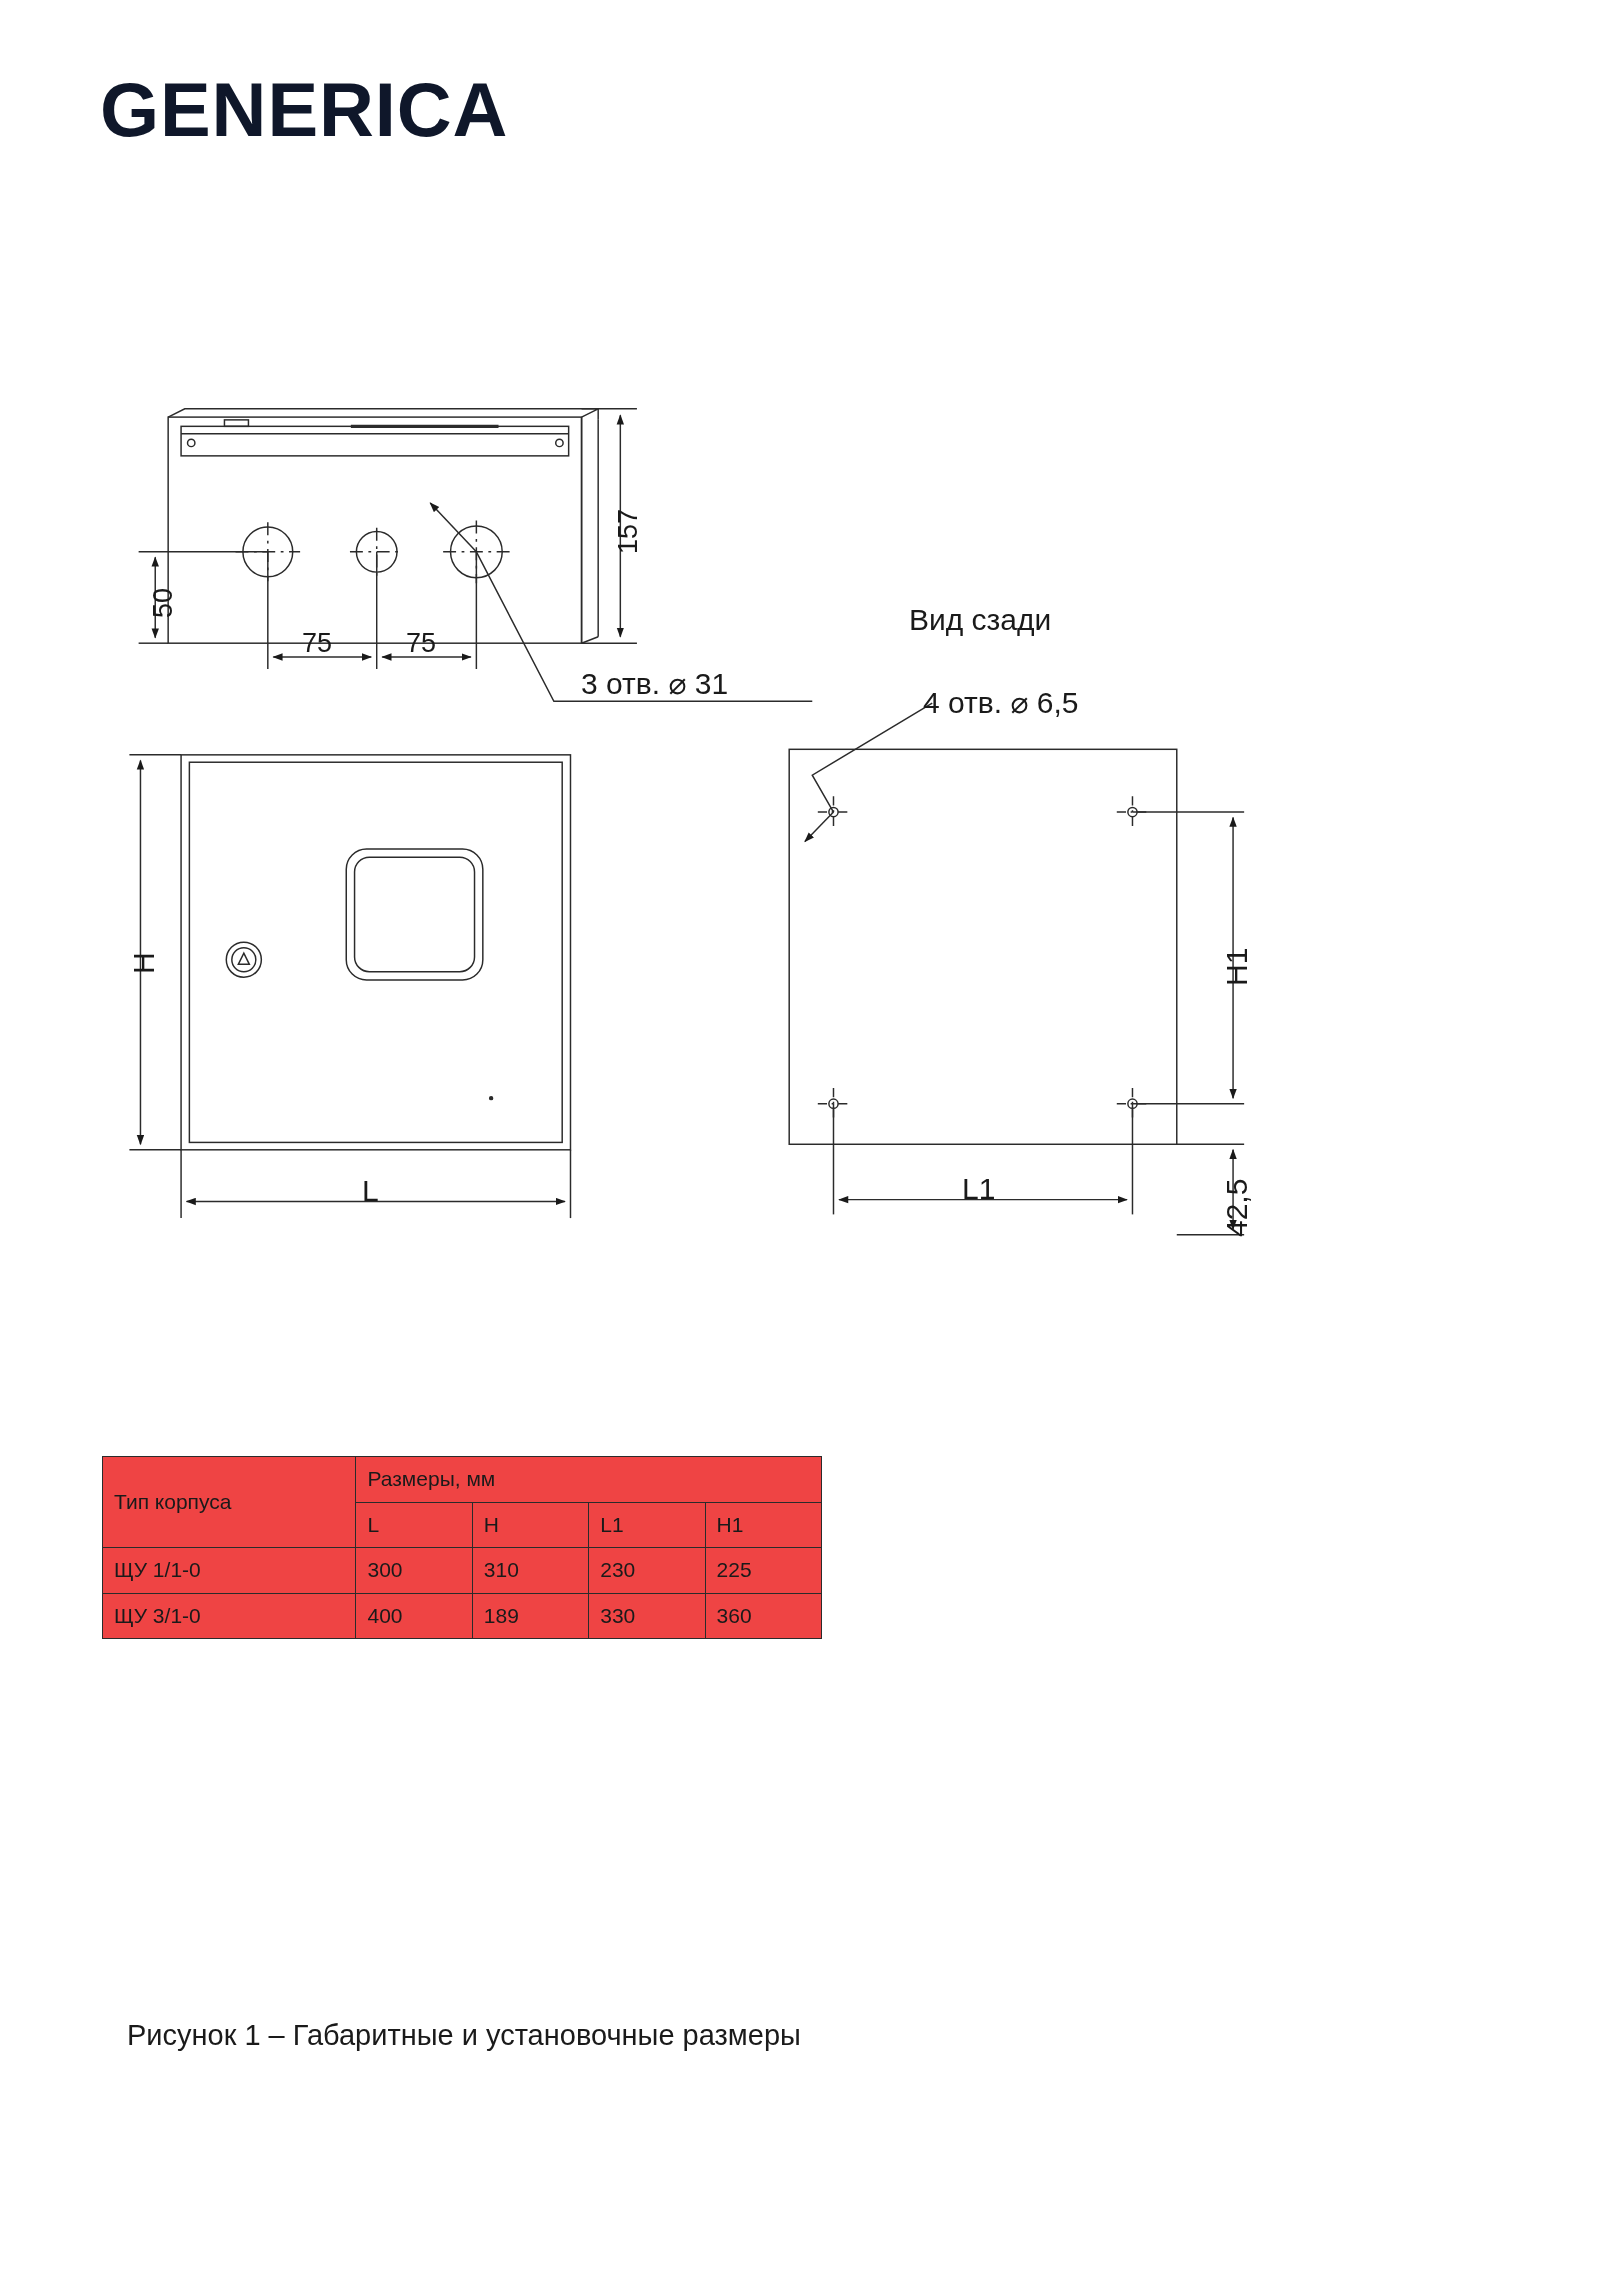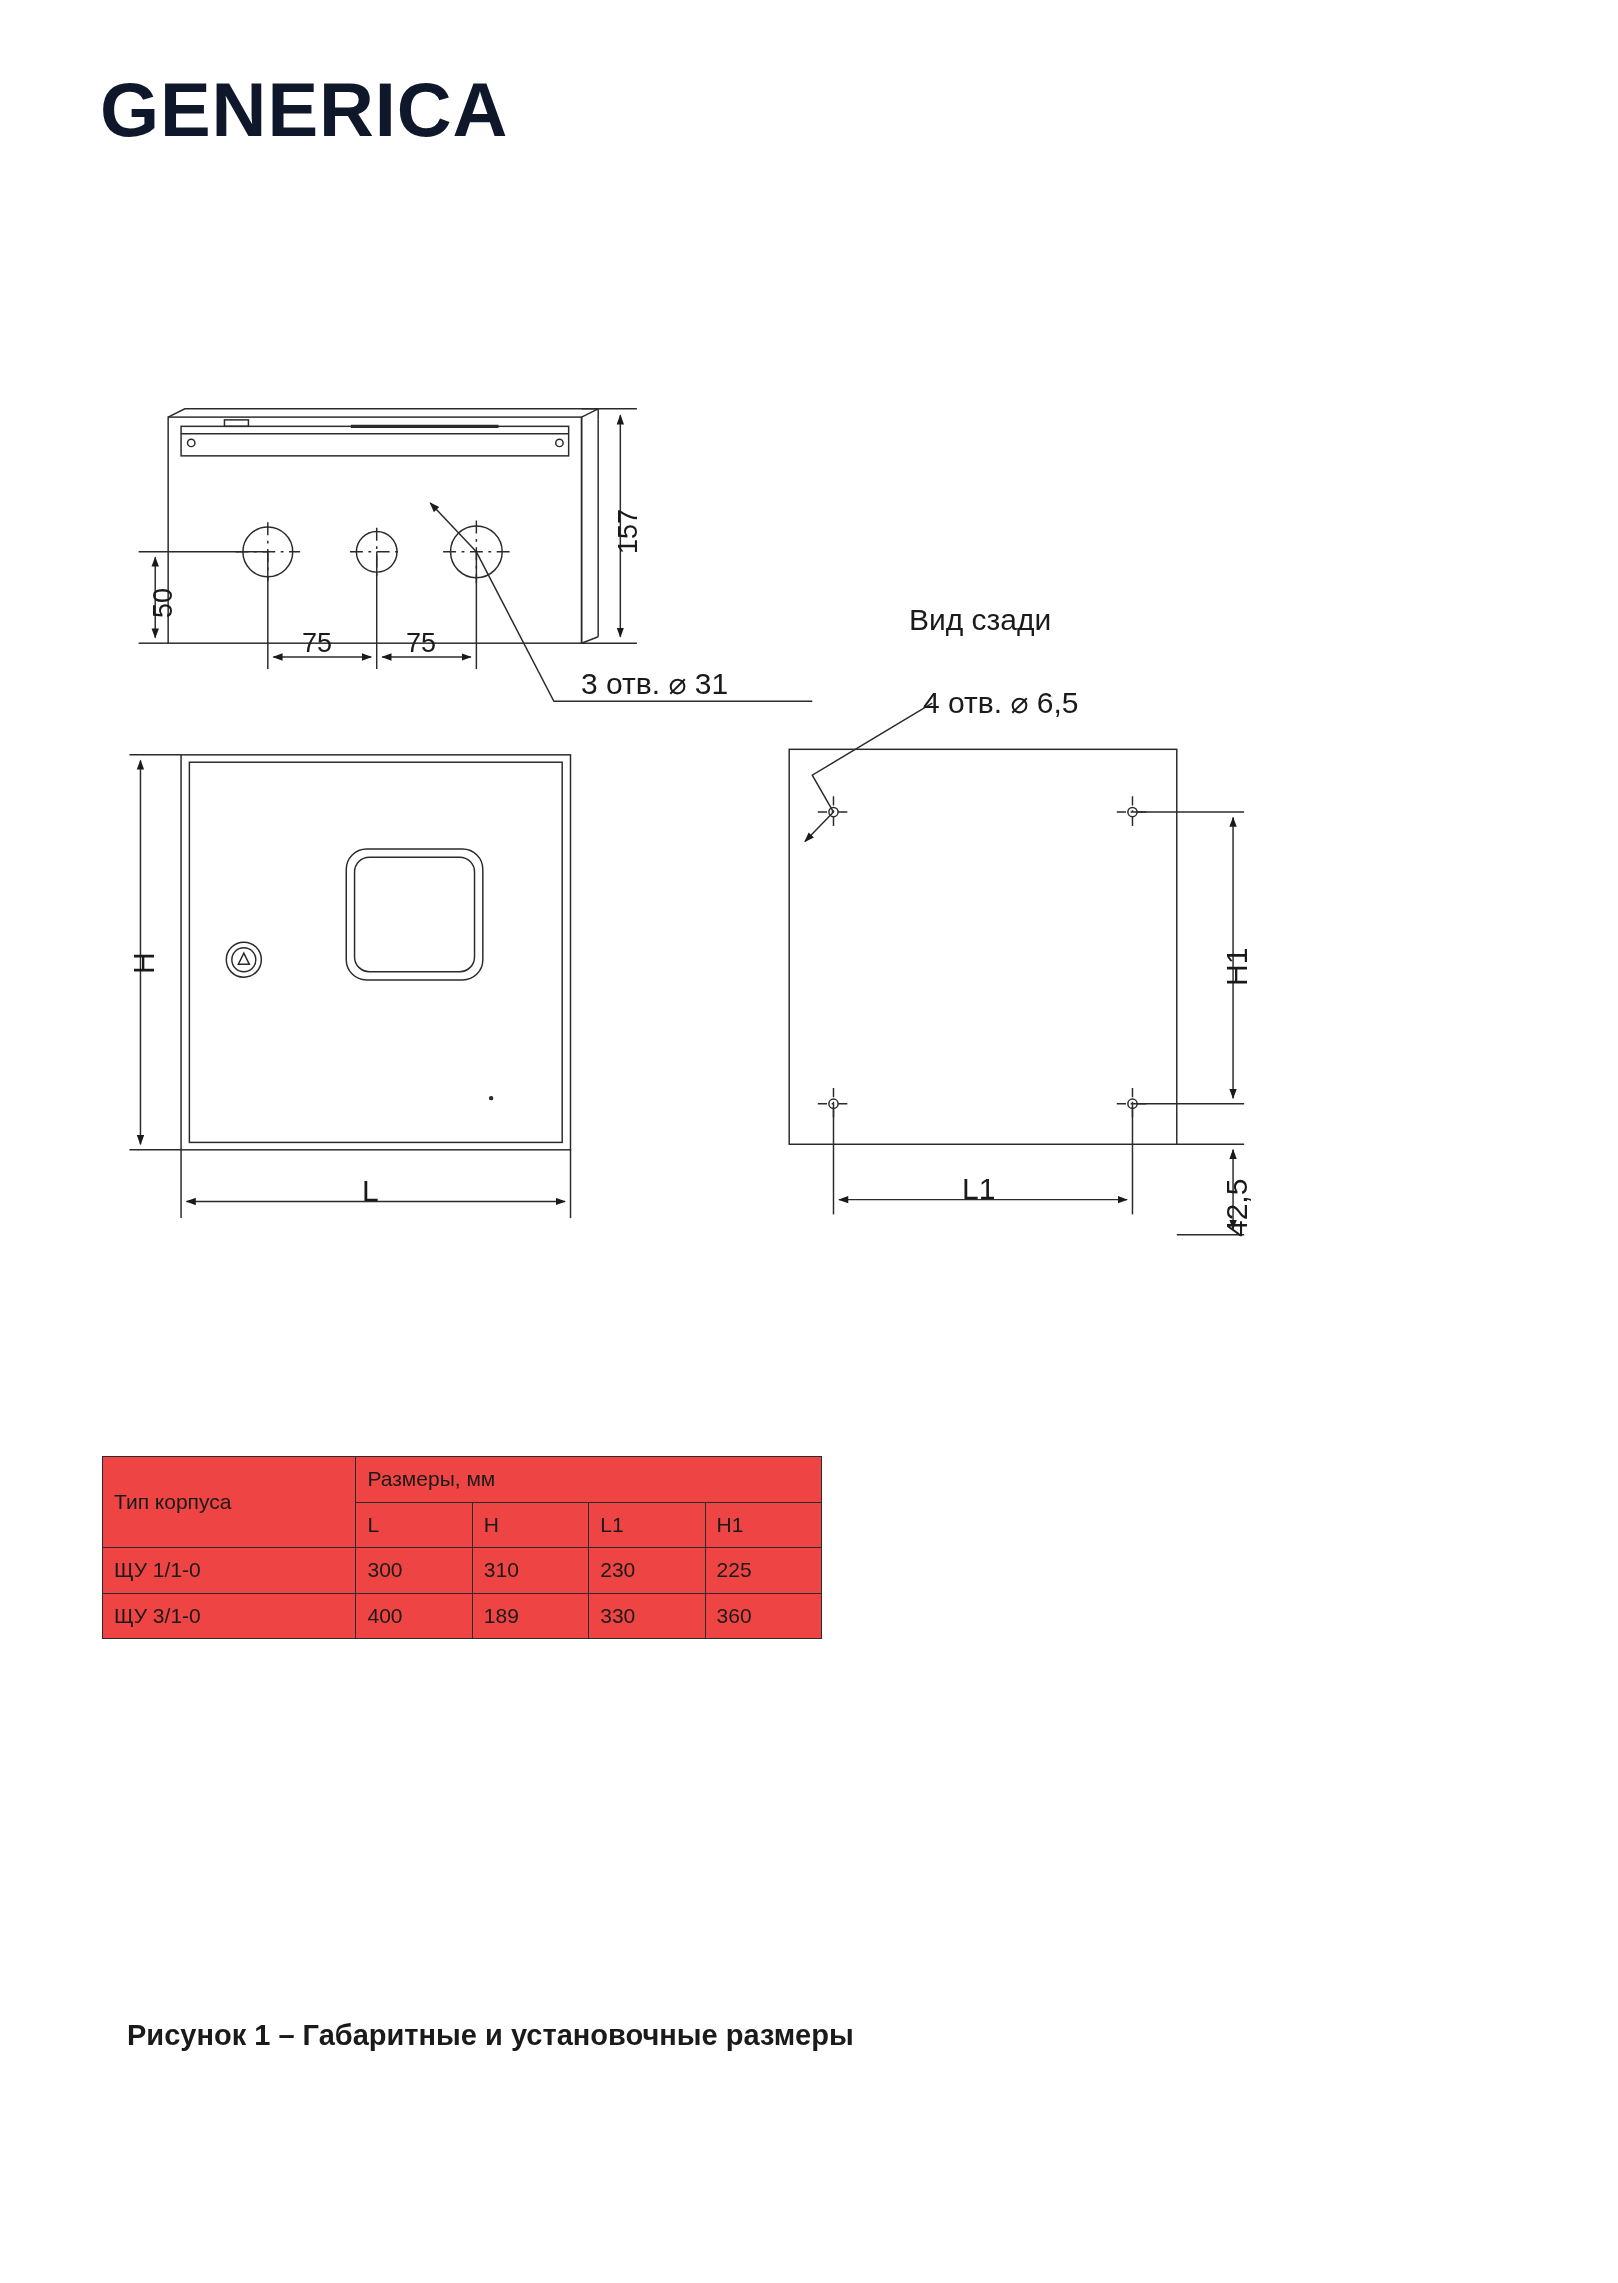--- a/index.html
+++ b/index.html
@@ -78,21 +78,20 @@
   .no-bottom { border-bottom: none !important; }
 
   
   .caption {
     position: absolute;
     left: 127px;
     top: 2019px;
     font-size: 29px;
     color: #1a1a1a;
     white-space: nowrap;
-    font-weight: bold;
   }
 </style>
 </head>
 <body>
 
 <div class="page">
 
   <div class="logo">GENERICA</div>
 
   <div class="drawing">

